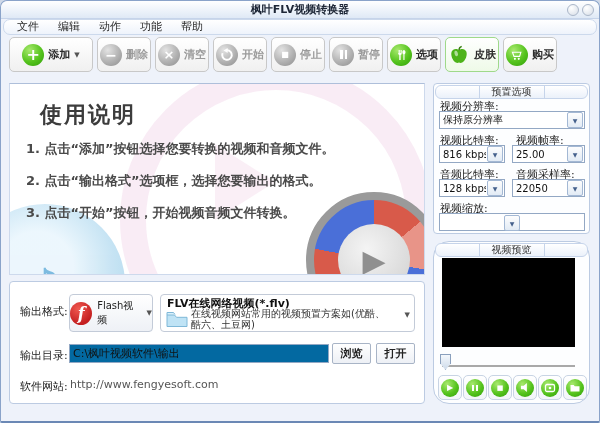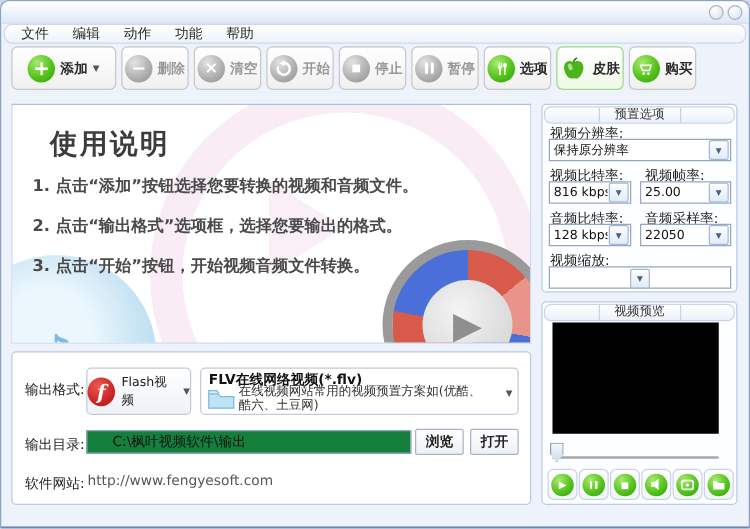--- a/index.html
+++ b/index.html
@@ -44,21 +44,21 @@
                background:radial-gradient(circle at 45% 40%,#eaf6fd 28%,#bfe0f2 60%,#9ccde9);opacity:.9;
                display:flex;align-items:center;justify-content:center;color:#6fb4dd;font-size:44px;}
   .wm-cdisc{right:-18px;top:108px;width:120px;height:120px;border-radius:50%;
             background:conic-gradient(#d85a4a 0 14%,#e89488 14% 28%,#4a6fd8 28% 45%,#7ad0e8 45% 60%,#d85a4a 60% 78%,#4a6fd8 78% 100%);
             border:8px solid #9a9a9a;display:flex;align-items:center;justify-content:center;}
   .wm-cdisc-in{width:72px;height:72px;border-radius:50%;background:radial-gradient(circle at 40% 35%,#f4f4f4,#cfcfcf);
                display:flex;align-items:center;justify-content:center;color:#8f8f8f;font-size:30px;}
   
   .gbox{position:absolute;background:#fdfeff;border:1px solid #bccbe2;border-radius:4px;box-sizing:border-box;}
   .preset-box{left:432px;top:82px;width:157px;height:151px;}
-  .preview-box{left:432px;top:240px;width:157px;height:163px;}
+  .preview-box{left:432px;top:240px;width:157px;height:163px;border-radius:16px;}
   .outbox{left:8px;top:280px;width:416px;height:123px;background:#ffffff;}
   .ghead{height:12px;margin:1px;border:1px solid #c6d4ea;border-radius:6px;background:linear-gradient(#ffffff,#ebf1fa);
          display:flex;justify-content:center;}
   .ghead span{font-size:10px;line-height:11px;color:#333;padding:0 12px;border-left:1px solid #c6d4ea;border-right:1px solid #c6d4ea;}
   .flabel{position:absolute;font-size:11px;color:#1c1c1c;white-space:nowrap;}
   .combo{position:absolute;height:18px;border:1px solid #93a8c4;background:#fff;display:flex;align-items:center;box-sizing:border-box;}
   .combo .ctext{flex:1;font-size:10px;color:#111;padding-left:3px;white-space:nowrap;overflow:hidden;}
   .combo .cbtn{width:14px;height:14px;margin:1px;border:1px solid #a3b8d4;border-radius:2px;flex:0 0 auto;
                background:linear-gradient(#fdfdfd,#e2ebf5);display:flex;align-items:center;justify-content:center;
                font-size:6px;color:#44608c;}
@@ -79,35 +79,36 @@
              color:#fff;display:flex;align-items:center;justify-content:center;
              font-family:"DejaVu Serif","Liberation Serif",serif;font-style:italic;font-weight:bold;font-size:16px;}
   .flashbtn .flabeltxt{font-size:10px;font-weight:normal;color:#222;}
   .flvcombo{position:absolute;left:150px;top:12px;width:255px;height:38px;border:1px solid #c3cbd8;border-radius:4px;
             background:#fff;box-sizing:border-box;}
   .flvtitle{position:absolute;left:6px;top:1px;font-size:11px;font-weight:bold;color:#111;white-space:nowrap;}
   .flvdesc{position:absolute;left:30px;top:13px;width:200px;font-size:10px;color:#333;line-height:11px;}
   .flvfolder{position:absolute;left:5px;top:15px;}
   .flvcaret{position:absolute;right:4px;top:16px;font-size:7px;color:#555;}
   .dirinput{position:absolute;left:59px;top:62px;width:260px;height:19px;border:1px solid #93a8c4;font-size:11px;
-            padding:0 20px;box-sizing:border-box;font-family:"DejaVu Sans","Liberation Sans",sans-serif;color:#111;background:#15803d;}
+            padding:0 3px;box-sizing:border-box;font-family:"DejaVu Sans","Liberation Sans",sans-serif;color:#111;background:#0369a1;}
   .smallbtn{position:absolute;top:61px;width:39px;height:21px;border:1px solid #a8b4c6;border-radius:2px;
             background:linear-gradient(#ffffff,#edf0f5);font-size:11px;font-weight:bold;color:#222;
             display:flex;align-items:center;justify-content:center;box-sizing:border-box;text-align:center;}
   .browse{left:322px;} .open{left:366px;}
   .sitelink{position:absolute;left:60px;top:96px;font-size:11px;color:#555;}
   .ol1{top:22px;} .ol2{top:66px;} .ol3{top:97px;}
   .outlabel{left:10px;font-weight:normal;}
 </style>
 </head>
 <body>
 
 <div class="window">
 
   <div class="titlebar">
+    <div class="title">枫叶FLV视频转换器</div>
     <div class="winbtns">
       <div class="wbtn"></div>
       <div class="wbtn"></div>
     </div>
   </div>
 
   <div class="menubar">
     <span class="menu-item">文件</span>
     <span class="menu-item">编辑</span>
     <span class="menu-item">动作</span>

